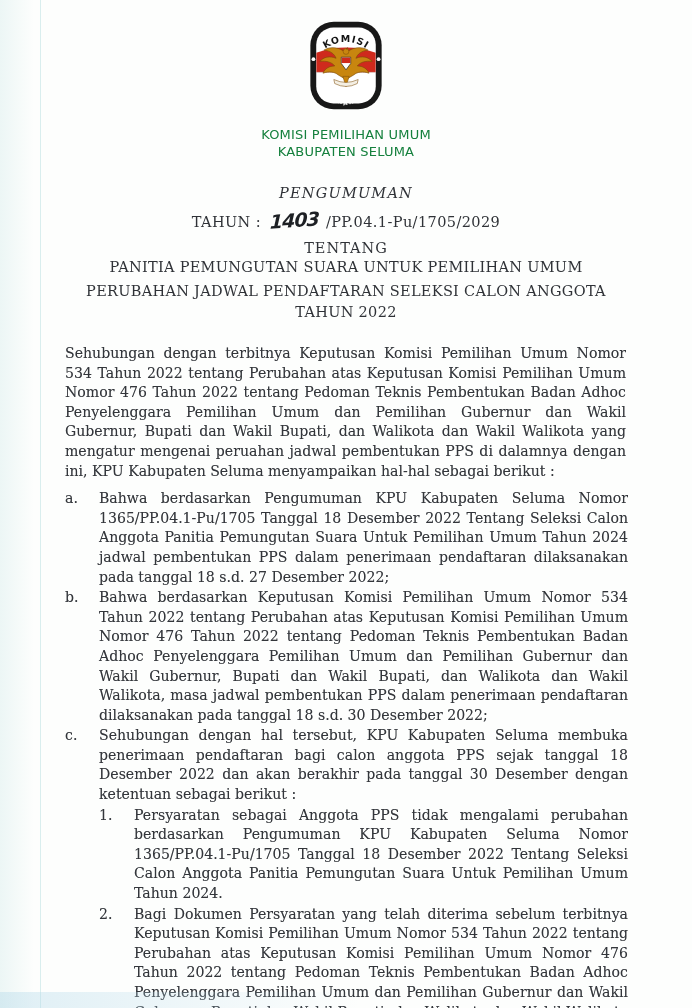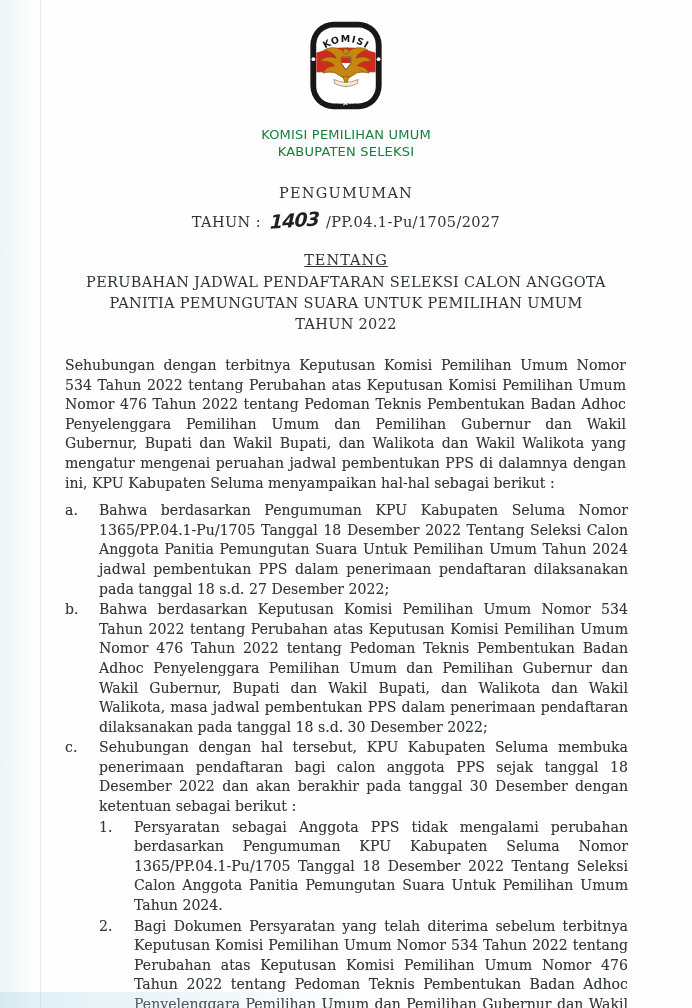--- a/index.html
+++ b/index.html
@@ -43,34 +43,34 @@
     color: #15803d;
     letter-spacing: 0.2px;
   }
 
   .title-block {
     text-align: center;
     margin-top: 25px;
     font-size: 14.5px;
     color: #2f3237;
   }
-  .doc-type { letter-spacing: 1.2px; }
+  .doc-type { letter-spacing: 1.2px; font-style: italic; }
   .number-line { margin-top: 8px; letter-spacing: 0.4px; }
   .handwritten-number {
     display: inline-block;
     font-family: "DejaVu Sans", sans-serif;
     font-weight: bold;
     font-style: italic;
     font-size: 19px;
     letter-spacing: -1px;
     transform: rotate(-4deg) skewX(-6deg);
     margin: 0 7px 0 9px;
     color: #1d2024;
   }
-  .about-label { margin-top: 21px; letter-spacing: 1px; text-decoration: underline; }
+  .about-label { margin-top: 9px; letter-spacing: 1px; }
   .subject-line { margin-top: 1px; line-height: 20px; letter-spacing: 0.3px; }
   .subject-line.first { margin-top: 4px; }
 
   .body-text {
     margin: 22px 64px 0 65px;
     font-size: 14.1px;
     line-height: 19.6px;
     text-align: justify;
     color: #33363b;
     text-shadow: 0 0 0.4px rgba(40,44,48,0.35);
@@ -129,32 +129,32 @@
       <text font-family="DejaVu Sans, sans-serif" font-size="6.4" font-weight="bold" fill="#ffffff" letter-spacing="1.6">
         <textPath href="#arcBottom" startOffset="50%" text-anchor="middle">PEMILIHAN UMUM</textPath>
       </text>
 
       <circle cx="4.9" cy="43" r="2.1" fill="#ffffff"></circle>
       <circle cx="77.1" cy="43" r="2.1" fill="#ffffff"></circle>
     </svg>
 
     <div class="org-name">
       <div>KOMISI PEMILIHAN UMUM</div>
-      <div>KABUPATEN SELEKSI</div>
+      <div>KABUPATEN SELUMA</div>
     </div>
   </div>
 
   <div class="title-block">
     <div class="doc-type">PENGUMUMAN</div>
     <div class="number-line">
-      <span>TAHUN :</span><span class="handwritten-number">1403</span><span>/PP.04.1-Pu/1705/2027</span>
+      <span>TAHUN :</span><span class="handwritten-number">1403</span><span>/PP.04.1-Pu/1705/2029</span>
     </div>
     <div class="about-label">TENTANG</div>
+    <div class="subject-line">PANITIA PEMUNGUTAN SUARA UNTUK PEMILIHAN UMUM</div>
     <div class="subject-line first">PERUBAHAN JADWAL PENDAFTARAN SELEKSI CALON ANGGOTA</div>
-    <div class="subject-line">PANITIA PEMUNGUTAN SUARA UNTUK PEMILIHAN UMUM</div>
     <div class="subject-line">TAHUN 2022</div>
   </div>
 
   <div class="body-text">
     <p class="intro-par">Sehubungan dengan terbitnya Keputusan Komisi Pemilihan Umum Nomor 534 Tahun 2022 tentang Perubahan atas Keputusan Komisi Pemilihan Umum Nomor 476 Tahun 2022 tentang Pedoman Teknis Pembentukan Badan Adhoc Penyelenggara Pemilihan Umum dan Pemilihan Gubernur dan Wakil Gubernur, Bupati dan Wakil Bupati, dan Walikota dan Wakil Walikota yang mengatur mengenai peruahan jadwal pembentukan PPS di dalamnya dengan ini, KPU Kabupaten Seluma menyampaikan hal-hal sebagai berikut :</p>
 
     <div class="list-item">
       <div class="marker">a.</div>
       <div class="item-text">Bahwa berdasarkan Pengumuman KPU Kabupaten Seluma Nomor 1365/PP.04.1-Pu/1705 Tanggal 18 Desember 2022 Tentang Seleksi Calon Anggota Panitia Pemungutan Suara Untuk Pemilihan Umum Tahun 2024 jadwal pembentukan PPS dalam penerimaan pendaftaran dilaksanakan pada tanggal 18 s.d. 27 Desember 2022;</div>
     </div>

